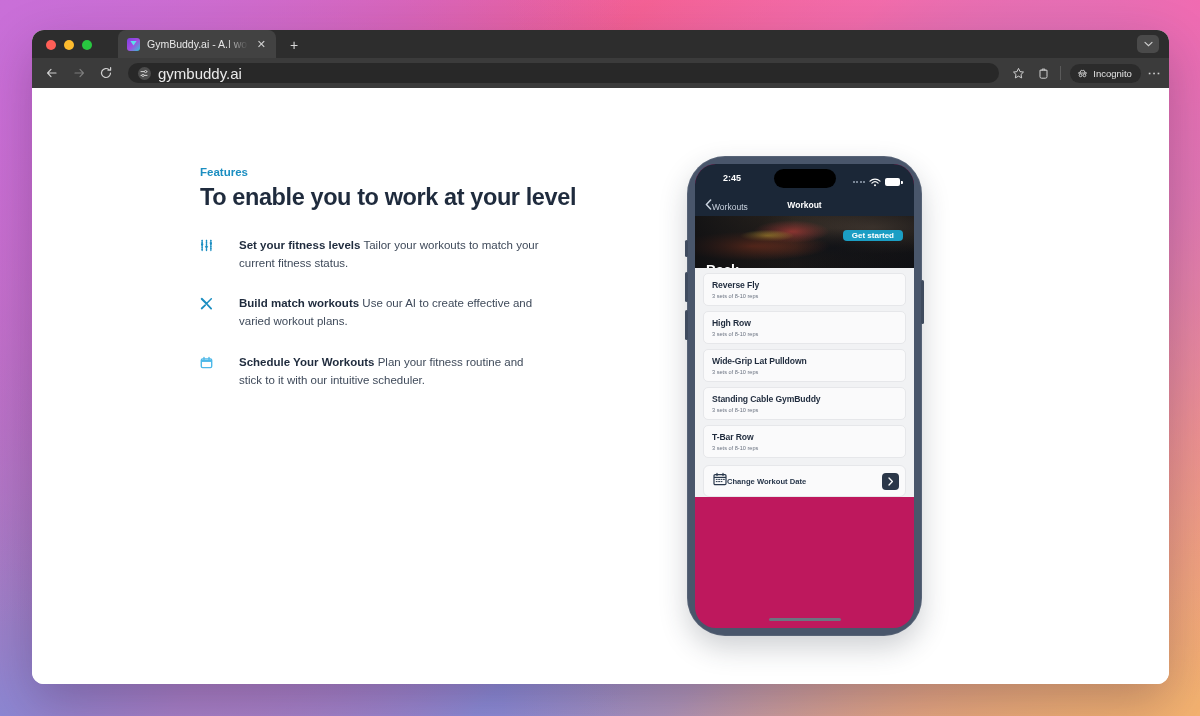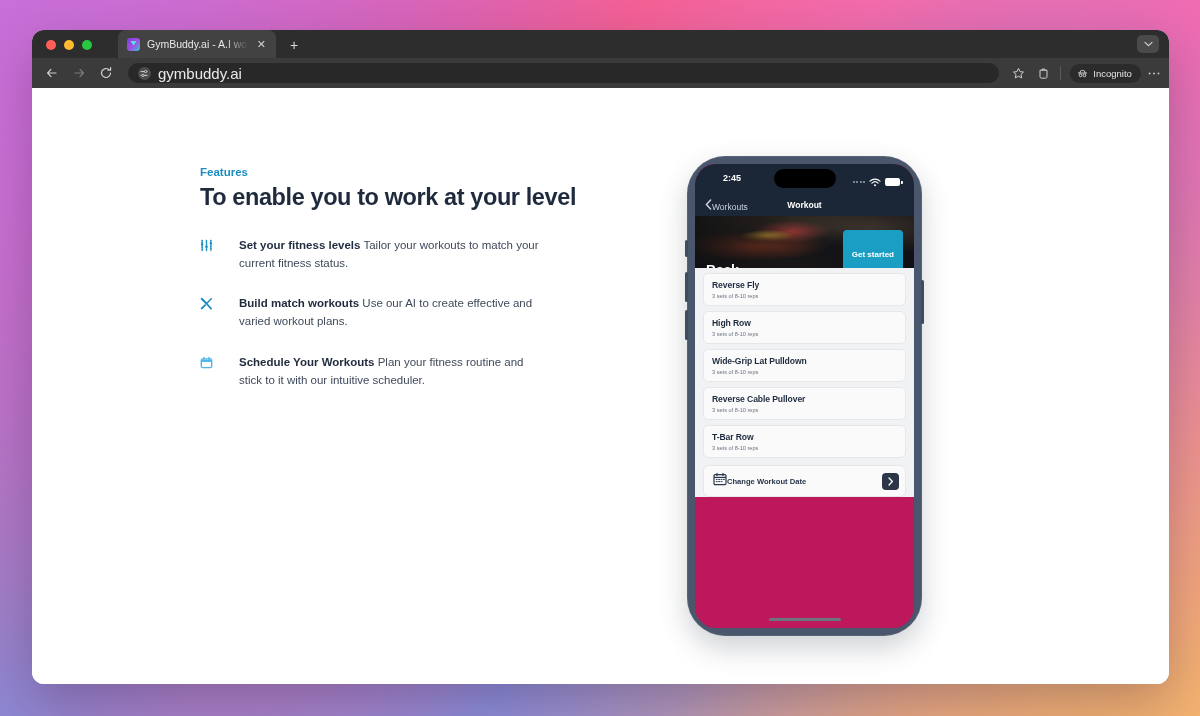--- a/index.html
+++ b/index.html
@@ -291,21 +291,21 @@
     z-index: 2;
     margin-top: 26px;
   }
   .get-started {
     position: absolute; right: 11px; top: 14px;
     background: #1b9ec4;
     color: #fff;
     font-size: 8px;
     font-weight: bold;
     border-radius: 4px;
-    padding: 20px 9px;
+    padding: 1px 9px;
     z-index: 2;
     border: none;
   }
 
   .list-area {
     background: #f1f2f4;
     padding: 5px 8px 0 8px;
   }
   .ex-card {
     background: #fafafb;
@@ -550,21 +550,21 @@
           </div>
           <div class="ex-card">
             <div class="ex-name">High Row</div>
             <div class="ex-sub">3 sets of 8-10 reps</div>
           </div>
           <div class="ex-card">
             <div class="ex-name">Wide-Grip Lat Pulldown</div>
             <div class="ex-sub">3 sets of 8-10 reps</div>
           </div>
           <div class="ex-card">
-            <div class="ex-name">Reverse Cable Pullover</div>
+            <div class="ex-name">Standing Cable GymBuddy</div>
             <div class="ex-sub">3 sets of 8-10 reps</div>
           </div>
           <div class="ex-card">
             <div class="ex-name">T-Bar Row</div>
             <div class="ex-sub">3 sets of 8-10 reps</div>
           </div>
 
           <div class="date-card">
             <span>
               <svg width="14" height="14" viewBox="0 0 14 14">

